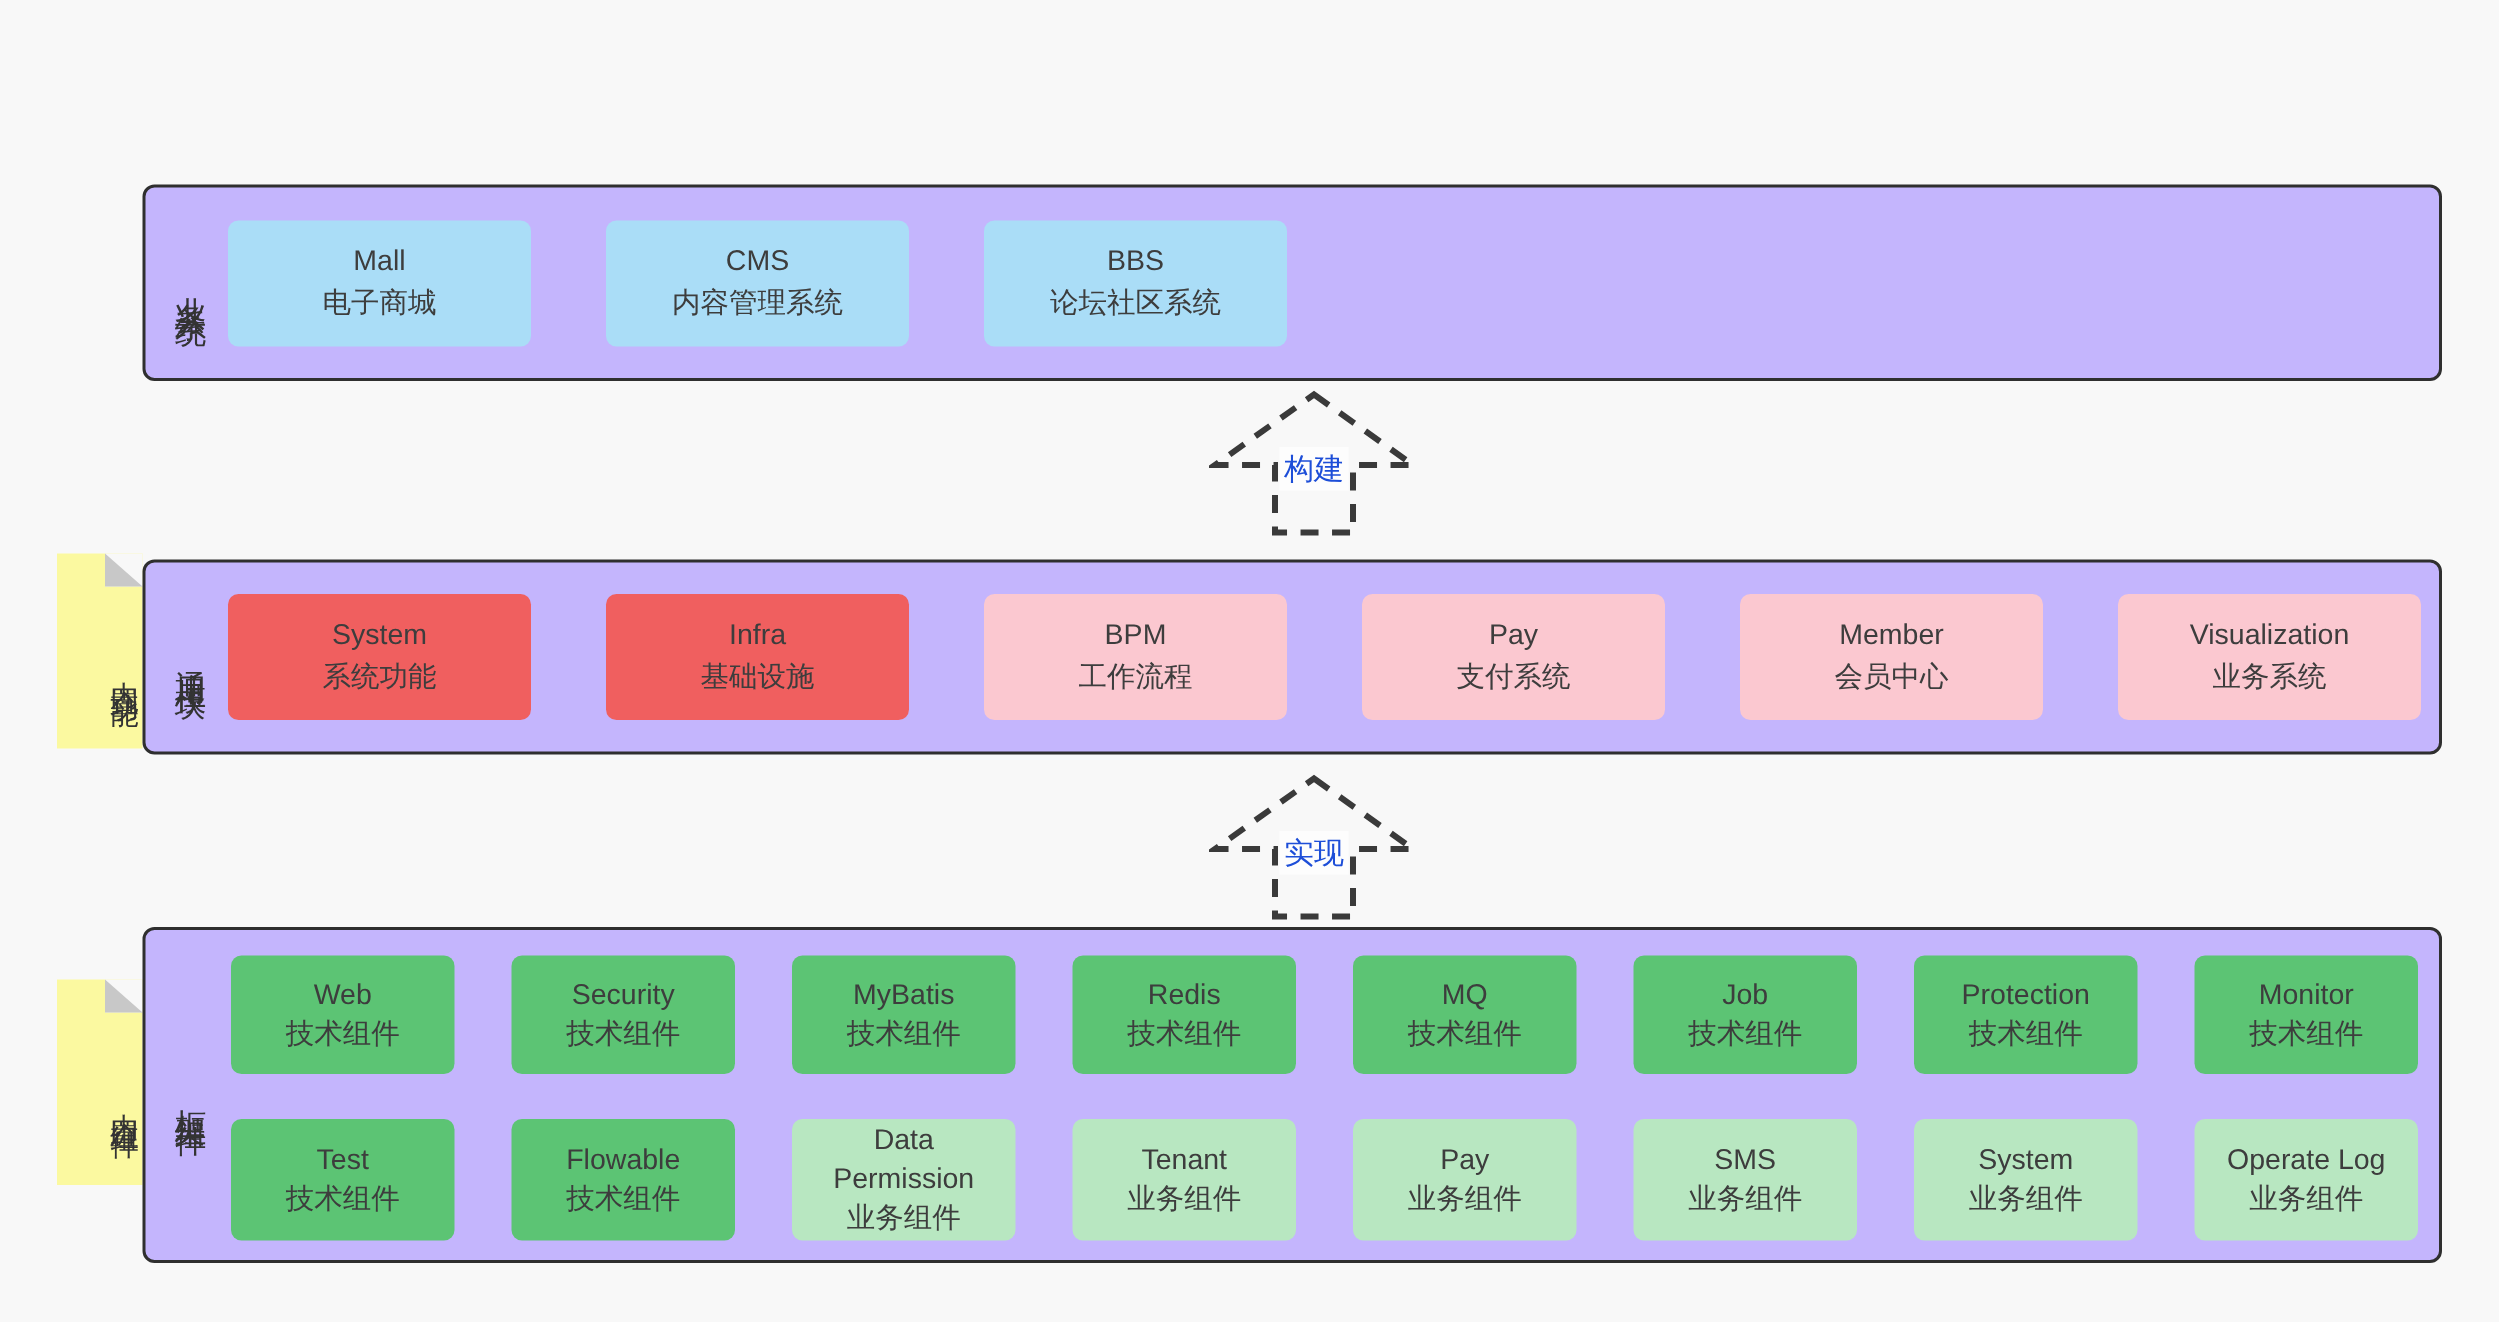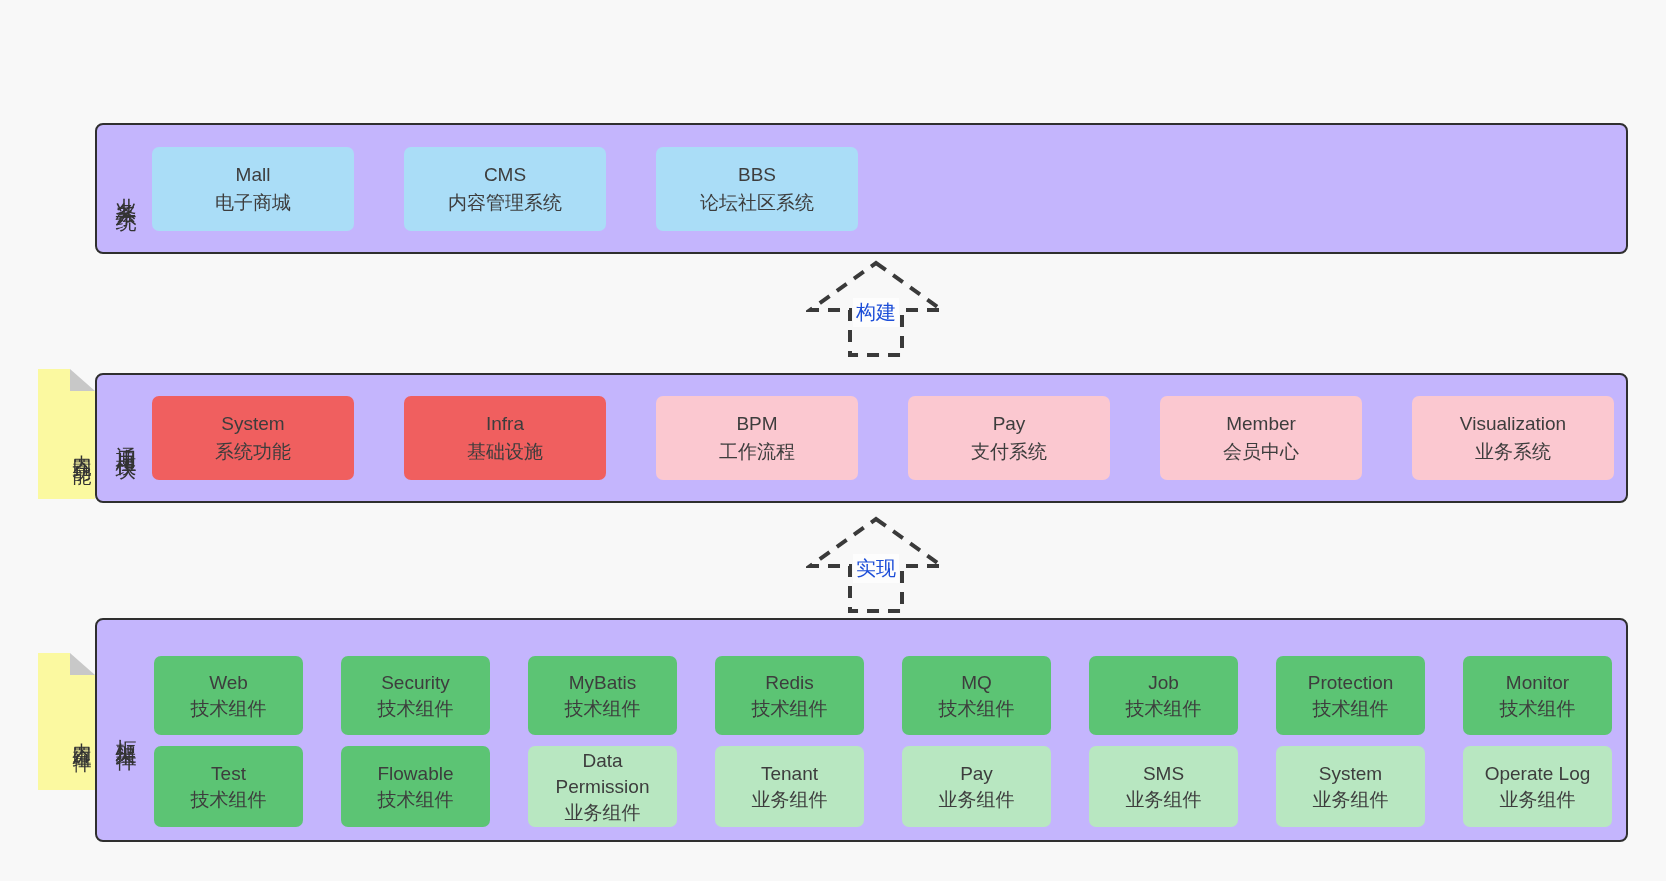--- a/index.html
+++ b/index.html
@@ -38,21 +38,21 @@
 
   .row{
     position:absolute;left:55px;top:0;height:100%;
     display:flex;gap:50px;align-items:center;
   }
   .row-modules{gap:50px;}
   .crow{
     position:absolute;left:57px;
     display:flex;gap:38px;
   }
-  .crow1{top:36px;height:79px;}
+  .crow1{top:17px;height:79px;}
   .crow2{top:126px;height:81px;}
 
   
   .box{
     border-radius:7px;
     display:flex;flex-direction:column;
     justify-content:center;align-items:center;
     text-align:center;
     font-size:19px;line-height:28px;
     padding:0 8px;box-sizing:border-box;

